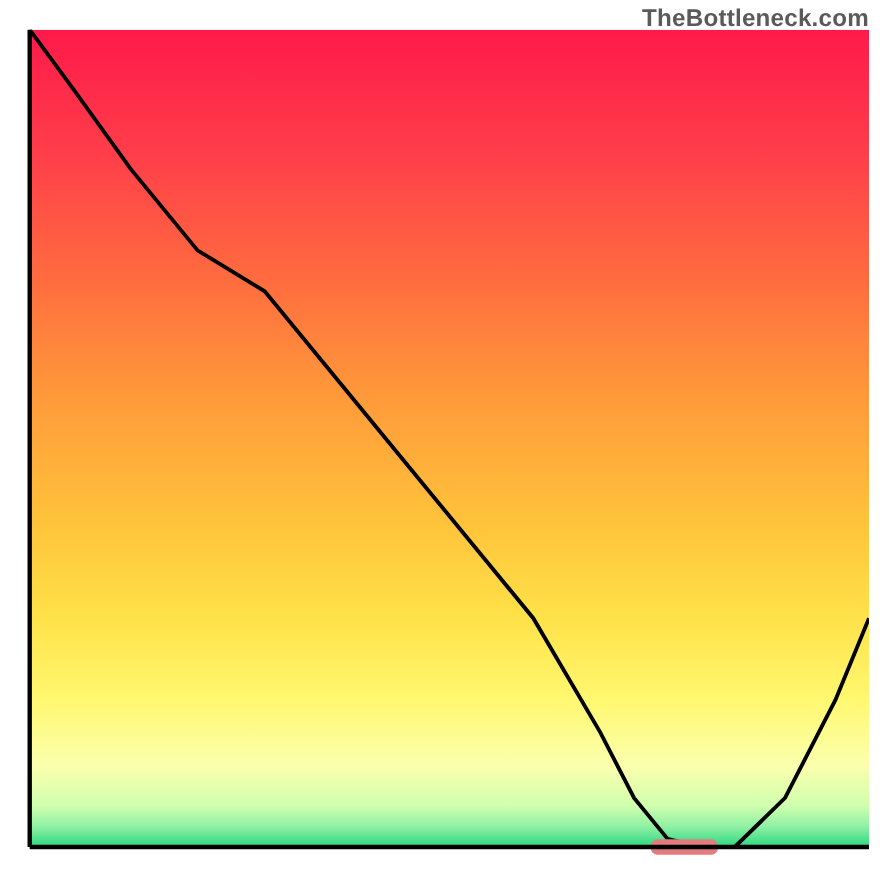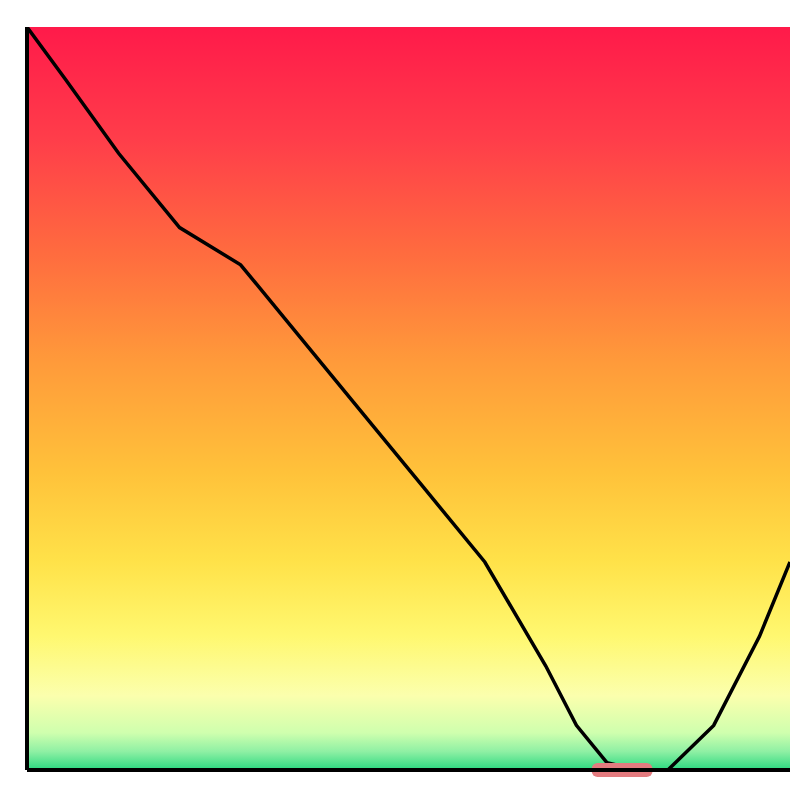--- a/index.html
+++ b/index.html
@@ -46,20 +46,21 @@
   }
   .marker-pill {
     fill: #e37b7f;
   }
 </style>
 </head>
 <body>
 
 <div class="chart-wrap">
 
+  <div class="watermark">TheBottleneck.com</div>
 
   <svg class="plot" viewBox="0 0 800 800">
     <defs>
       <linearGradient id="bg-grad" x1="0" y1="0" x2="0" y2="1">
           <stop offset="0.00%" stop-color="#ff1a4a"></stop>
           <stop offset="15.00%" stop-color="#ff3d4a"></stop>
           <stop offset="30.00%" stop-color="#ff6a3f"></stop>
           <stop offset="45.00%" stop-color="#ff9a3a"></stop>
           <stop offset="60.00%" stop-color="#ffc23a"></stop>
           <stop offset="72.00%" stop-color="#ffe249"></stop>

